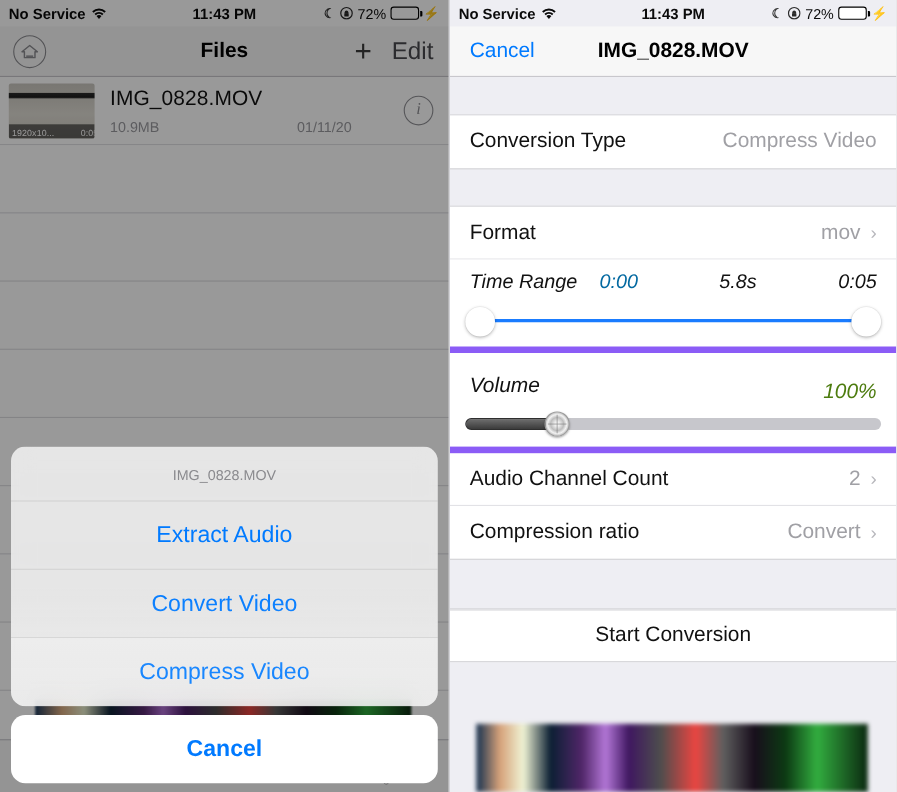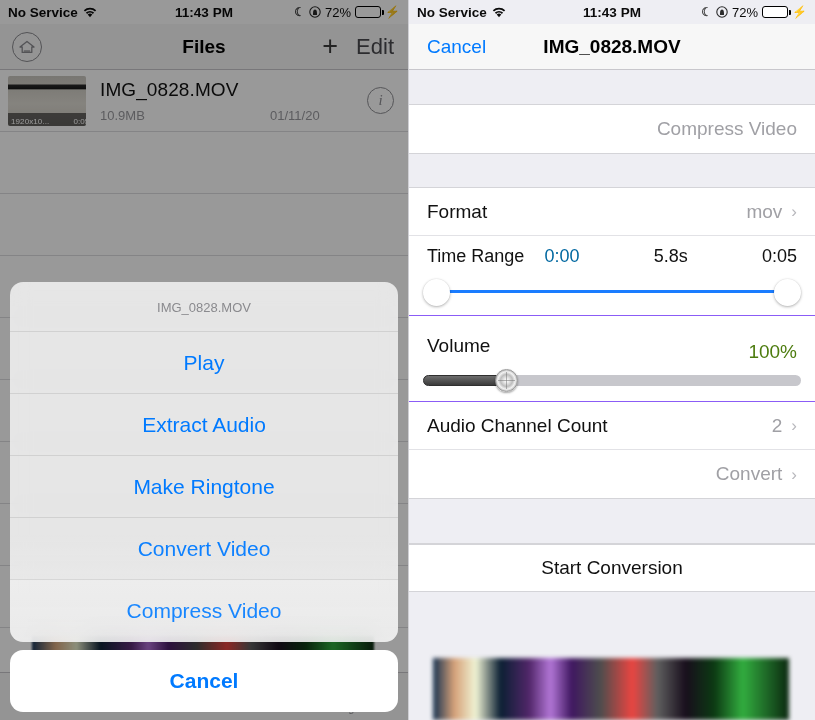--- a/index.html
+++ b/index.html
@@ -178,21 +178,21 @@
     border-bottom:1px solid #e2e2e6;
   }
   .row:last-child { border-bottom:none; }
   .row-label { font-size:19px; color:#111; }
   .row-value {
     margin-left:auto; font-size:19px; color:#a0a0a5;
     display:flex; align-items:center; gap:9px;
   }
   .chev { font-size:17px; color:#b8b8bd; line-height:1; }
 
-  .slider-row { padding:0 0 4px; background:#fff; border-bottom:1px solid #8b5cf6; }
+  .slider-row { padding:0 0 4px; background:#fff; border-bottom:6px solid #8b5cf6;font-style:italic; }
   .slider-head {
     display:flex; align-items:center; padding:10px 18px 4px;
     font-size:18px; color:#111;
   }
   .tr-label { margin-right:20px; }
   .tr-start { color:#0369a1; }
   .tr-mid { margin:0 auto; color:#111; }
   .tr-end { color:#111; }
   .range-track {
     position:relative; height:40px; margin:0 14px;
@@ -339,23 +339,21 @@
       <div class="tab">Files</div>
       <div class="tab">Transfer</div>
       <div class="tab">Settings</div>
     </div>
 
     <div class="dim"></div>
 
     <div class="sheet-wrap">
       <div class="sheet-group">
         <div class="sheet-title">IMG_0828.MOV</div>
-        <div class="sheet-item">Play</div>
         <div class="sheet-item">Extract Audio</div>
-        <div class="sheet-item">Make Ringtone</div>
         <div class="sheet-item">Convert Video</div>
         <div class="sheet-item fading-1">Compress Video</div>
       </div>
       <div class="sheet-cancel">Cancel</div>
     </div>
   </div>
 
   <div class="phone right">
 
     <div class="statusbar">
@@ -391,20 +389,21 @@
       <span class="cancel-link">Cancel</span>
       <div class="nav-r-title">IMG_0828.MOV</div>
     </div>
 
     <div class="rbody">
 
       <div class="gap first"></div>
 
       <div class="card">
         <div class="row">
+          <span class="row-label">Conversion Type</span>
           <span class="row-value">Compress Video</span>
         </div>
       </div>
 
       <div class="gap"></div>
 
       <div class="card">
 
         <div class="row">
           <span class="row-label">Format</span>
@@ -442,20 +441,21 @@
 
         <div class="row">
           <span class="row-label">Audio Channel Count</span>
           <span class="row-value">
             <span>2</span>
             <span class="chev">›</span>
           </span>
         </div>
 
         <div class="row">
+          <span class="row-label">Compression ratio</span>
           <span class="row-value">
             <span>Convert</span>
             <span class="chev">›</span>
           </span>
         </div>
       </div>
 
       <div class="gap tall"></div>
 
       <div class="start-card">Start Conversion</div>

